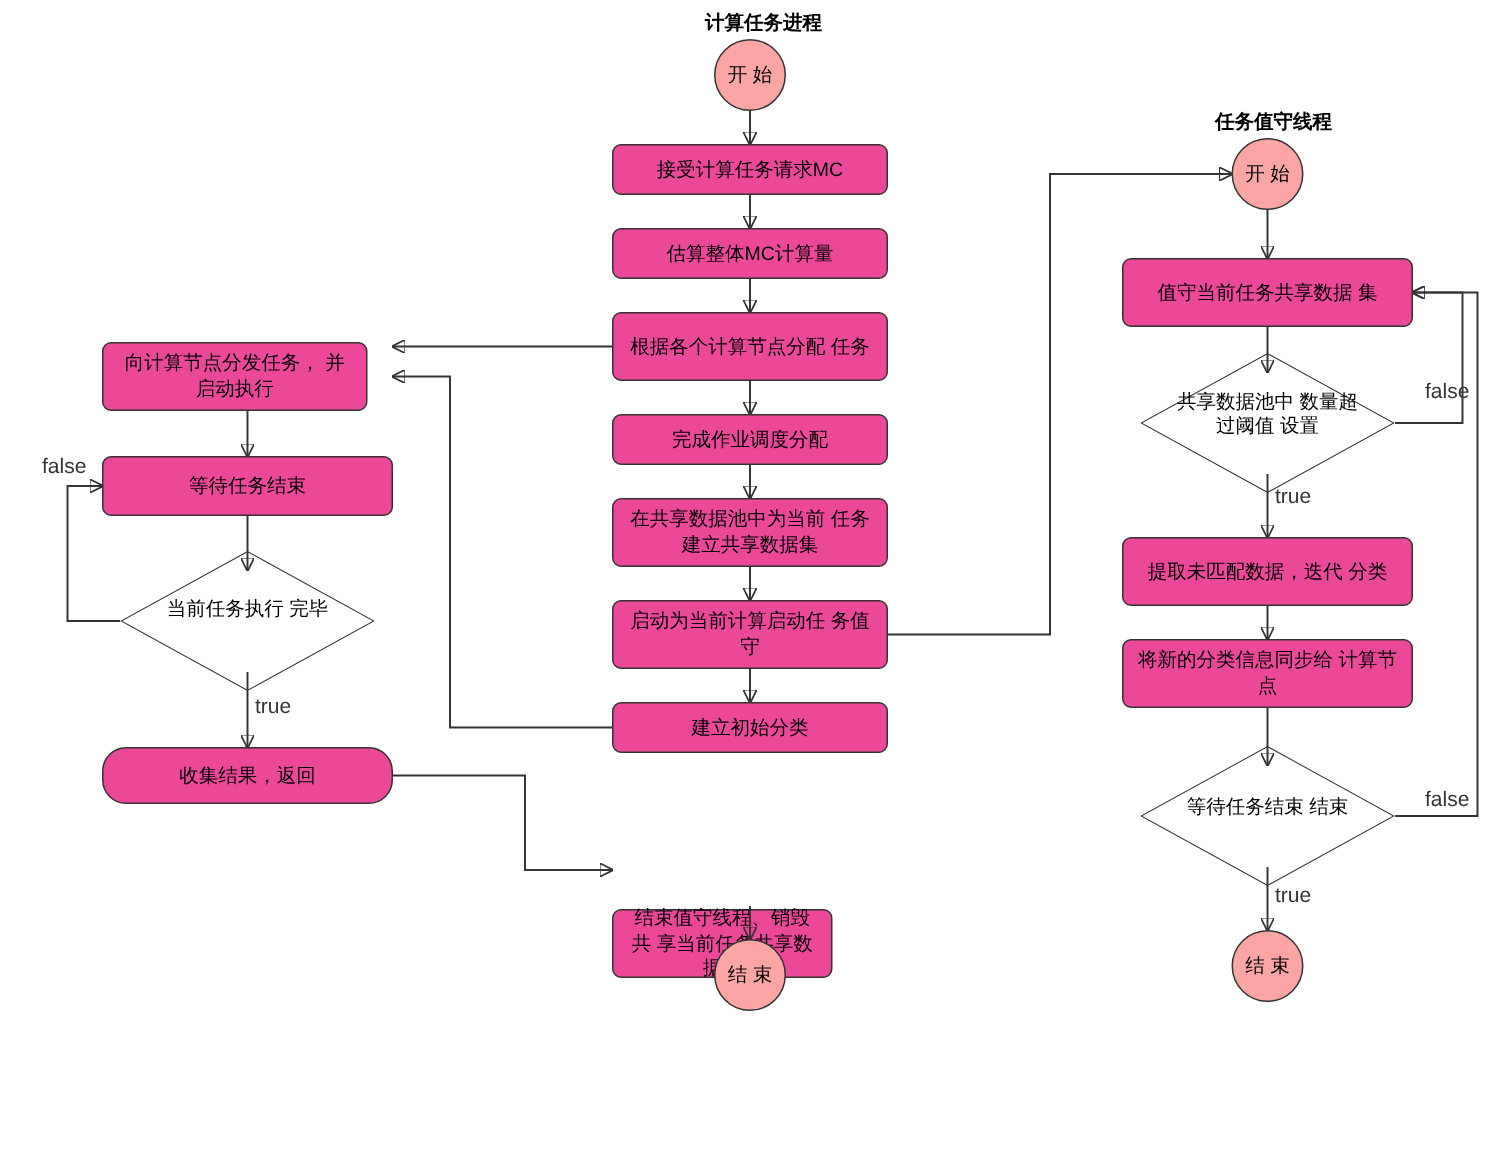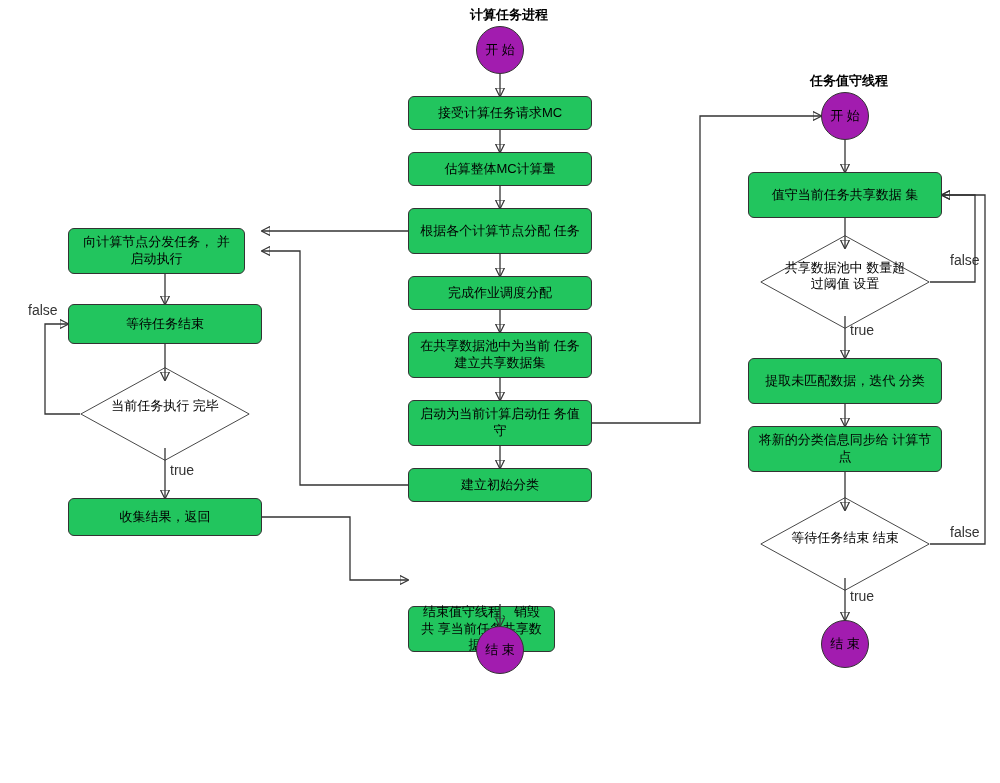--- a/index.html
+++ b/index.html
@@ -21,32 +21,32 @@
   .circle {
     position: absolute;
     width: 48px;
     height: 48px;
     border: 1.5px solid #333;
     border-radius: 50%;
     display: flex;
     align-items: center;
     justify-content: center;
     text-align: center;
-    background: #a21caf;
+    background: #fca5a5;
     line-height: 1.15;
   }
   .box {
     position: absolute;
     border: 1.5px solid #333;
     border-radius: 6px;
     display: flex;
     align-items: center;
     justify-content: center;
     text-align: center;
-    background: #22c55e;
+    background: #ec4899;
     padding: 4px 8px;
     line-height: 1.3;
   }
   
   .diamond {
     position: absolute;
     transform-origin: center center;
     transform: scaleY(0.55) rotate(45deg);
     border: 1.5px solid #333;
     background: #fff;
@@ -125,21 +125,21 @@
     <span>向计算节点分发任务，
 并启动执行</span>
   </div>
 <div class="box" style="left:68px;  top:304px; width:194px; height:40px;">
     <span>等待任务结束</span>
   </div>
 
 <div class="diamond" style="left:105px; top:354px; width:120px; height:120px;"></div>
 <div class="diamond-text" style="left:100px; top:398px; width:130px;"><span>当前任务执行
 完毕</span></div>
-<div class="box" style="left:68px;  top:498px; width:194px; height:38px;">
+<div class="box" style="left:68px;  top:498px; width:194px; height:38px;border-radius:16px;">
     <span>收集结果，返回</span>
   </div>
 
 <div class="circle" style="left:821px; top:92px;">
     <span>开
 始</span>
   </div>
 <div class="box" style="left:748px; top:172px; width:194px; height:46px;">
     <span>值守当前任务共享数据
 集</span>

